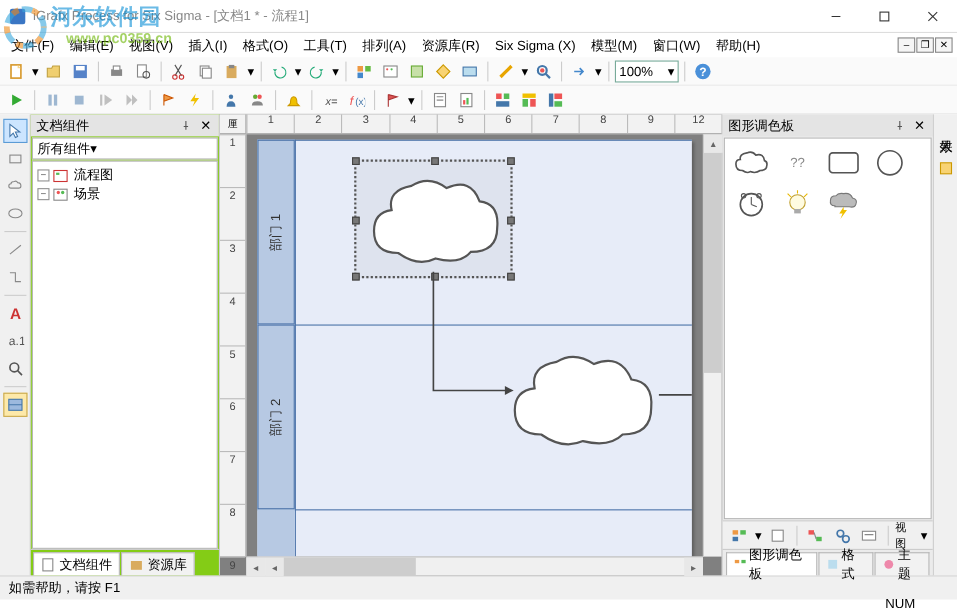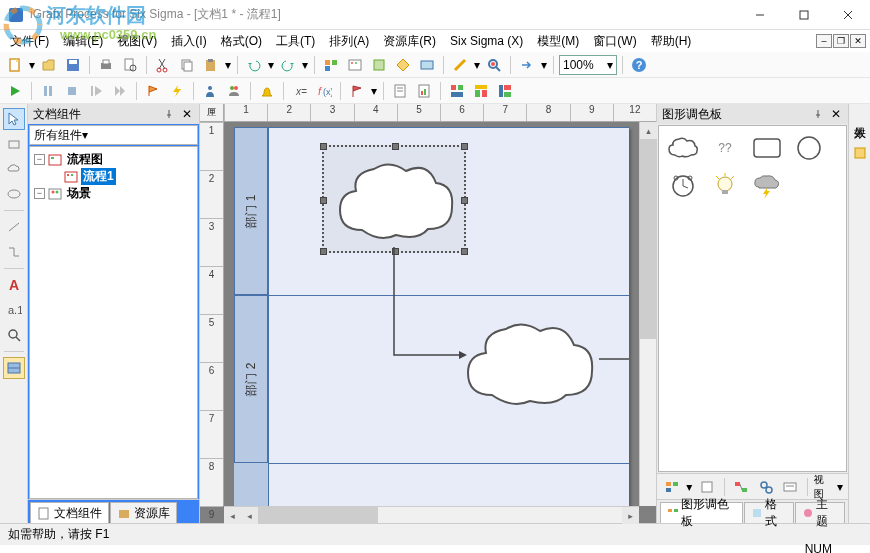--- a/index.html
+++ b/index.html
@@ -32,31 +32,31 @@
 
 
 .main { display: flex; height: 419px; }
 .vtoolbar { width: 28px; background: #f0f0f0; border-right: 1px solid #d0d0d0; display: flex; flex-direction: column; align-items: center; padding-top: 4px; gap: 3px; }
 .vbtn { width: 22px; height: 22px; display: flex; align-items: center; justify-content: center; border: 1px solid transparent; }
 .vbtn.active { background: #fde9a9; border: 1px solid #c9a94e; }
 .vbtn.selected { background: #cce5ff; border: 1px solid #5b9bd5; }
 .vsep { height: 1px; width: 20px; background: #ccc; margin: 2px 0; }
 
 
-.leftpanel { width: 172px; background: #3b82f6; border-right: 1px solid #ccc; display: flex; flex-direction: column; }
+.leftpanel { width: 172px; background: #84cc16; border-right: 1px solid #ccc; display: flex; flex-direction: column; }
 .panel-header { height: 20px; background: #e4e4e4; display: flex; align-items: center; padding: 0 5px; font-size: 12px; gap: 4px; }
 .panel-header .spacer { flex: 1; }
 .panel-header .pin, .panel-header .close { width: 14px; height: 14px; display: flex; align-items: center; justify-content: center; cursor: default; }
 .combo { height: 20px; margin: 1px; background: #fff; border: 1px solid #b6b6b6; display: flex; align-items: center; padding: 0 4px; justify-content: flex-start; }
 .tree { flex: 1; background: #fff; border: 1px solid #b6b6b6; margin: 0 1px; overflow: auto; padding: 4px 2px; }
 .tree-node { display: flex; align-items: center; gap: 3px; height: 17px; padding-left: 2px; }
 .tree-node.indent1 { padding-left: 18px; }
 .tree-toggle { width: 11px; height: 11px; border: 1px solid #919191; background: #fff; display: flex; align-items: center; justify-content: center; font-size: 9px; line-height: 1; color: #555; }
 .tree-icon { width: 14px; height: 14px; display: inline-flex; align-items: center; justify-content: center; }
-.tree-label { font-size: 12px; padding: 0 2px; font-weight: bold; }
+.tree-label { font-size: 12px; padding: 0 2px; }
 .tree-label.selected { background: #0078d7; color: #fff; }
 .tree-label.bold { font-weight: bold; }
 .panel-tabs { height: 24px; display: flex; align-items: flex-end; border-top: 1px solid #ccc; padding: 2px 2px 0; gap: 1px; }
 .panel-tab { height: 21px; padding: 2px 6px; border: 1px solid #b6b6b6; background: #f2f2f2; display: flex; align-items: center; gap: 3px; font-size: 12px; border-bottom: none; }
 .panel-tab.active { background: #fff; }
 
 
 .canvas-area { flex: 1; display: flex; flex-direction: column; background: #808080; position: relative; }
 .ruler-corner { position: absolute; top: 0; left: 0; width: 24px; height: 18px; background: #f2f2f2; border-right: 1px solid #aaa; border-bottom: 1px solid #aaa; font-size: 9px; display: flex; align-items: center; justify-content: center; z-index: 3; }
 .ruler-h { position: absolute; top: 0; left: 24px; right: 0; height: 18px; background: #f2f2f2; border-bottom: 1px solid #aaa; z-index: 2; display: flex; }
@@ -491,31 +491,20 @@
       <div class="tree-node">
         <span class="tree-toggle">−</span>
         <span class="tree-icon">
             <svg width="14" height="14">
               <rect x="1" y="2" width="12" height="10" fill="#fff" stroke="#c33"></rect>
               <rect x="3" y="4" width="3" height="2" fill="#5b5"></rect>
             </svg>
           </span>
         <span class="tree-label">流程图</span>
       </div>
-      <div class="tree-node indent1">
-        <span style="width:11px"></span>
-        <span class="tree-icon">
-            <svg width="14" height="14">
-              <rect x="1" y="2" width="12" height="10" fill="#fff" stroke="#c33"></rect>
-              <rect x="3" y="4" width="2" height="2" fill="#e55"></rect>
-              <rect x="7" y="4" width="2" height="2" fill="#5b5"></rect>
-            </svg>
-          </span>
-        <span class="tree-label selected">流程1</span>
-      </div>
       <div class="tree-node">
         <span class="tree-toggle">−</span>
         <span class="tree-icon">
             <svg width="14" height="14">
               <rect x="1" y="2" width="12" height="10" fill="#fff" stroke="#888"></rect>
               <circle cx="5" cy="5" r="1.5" fill="#e55"></circle>
               <circle cx="9" cy="5" r="1.5" fill="#5b5"></circle>
             </svg>
           </span>
         <span class="tree-label">场景</span>

